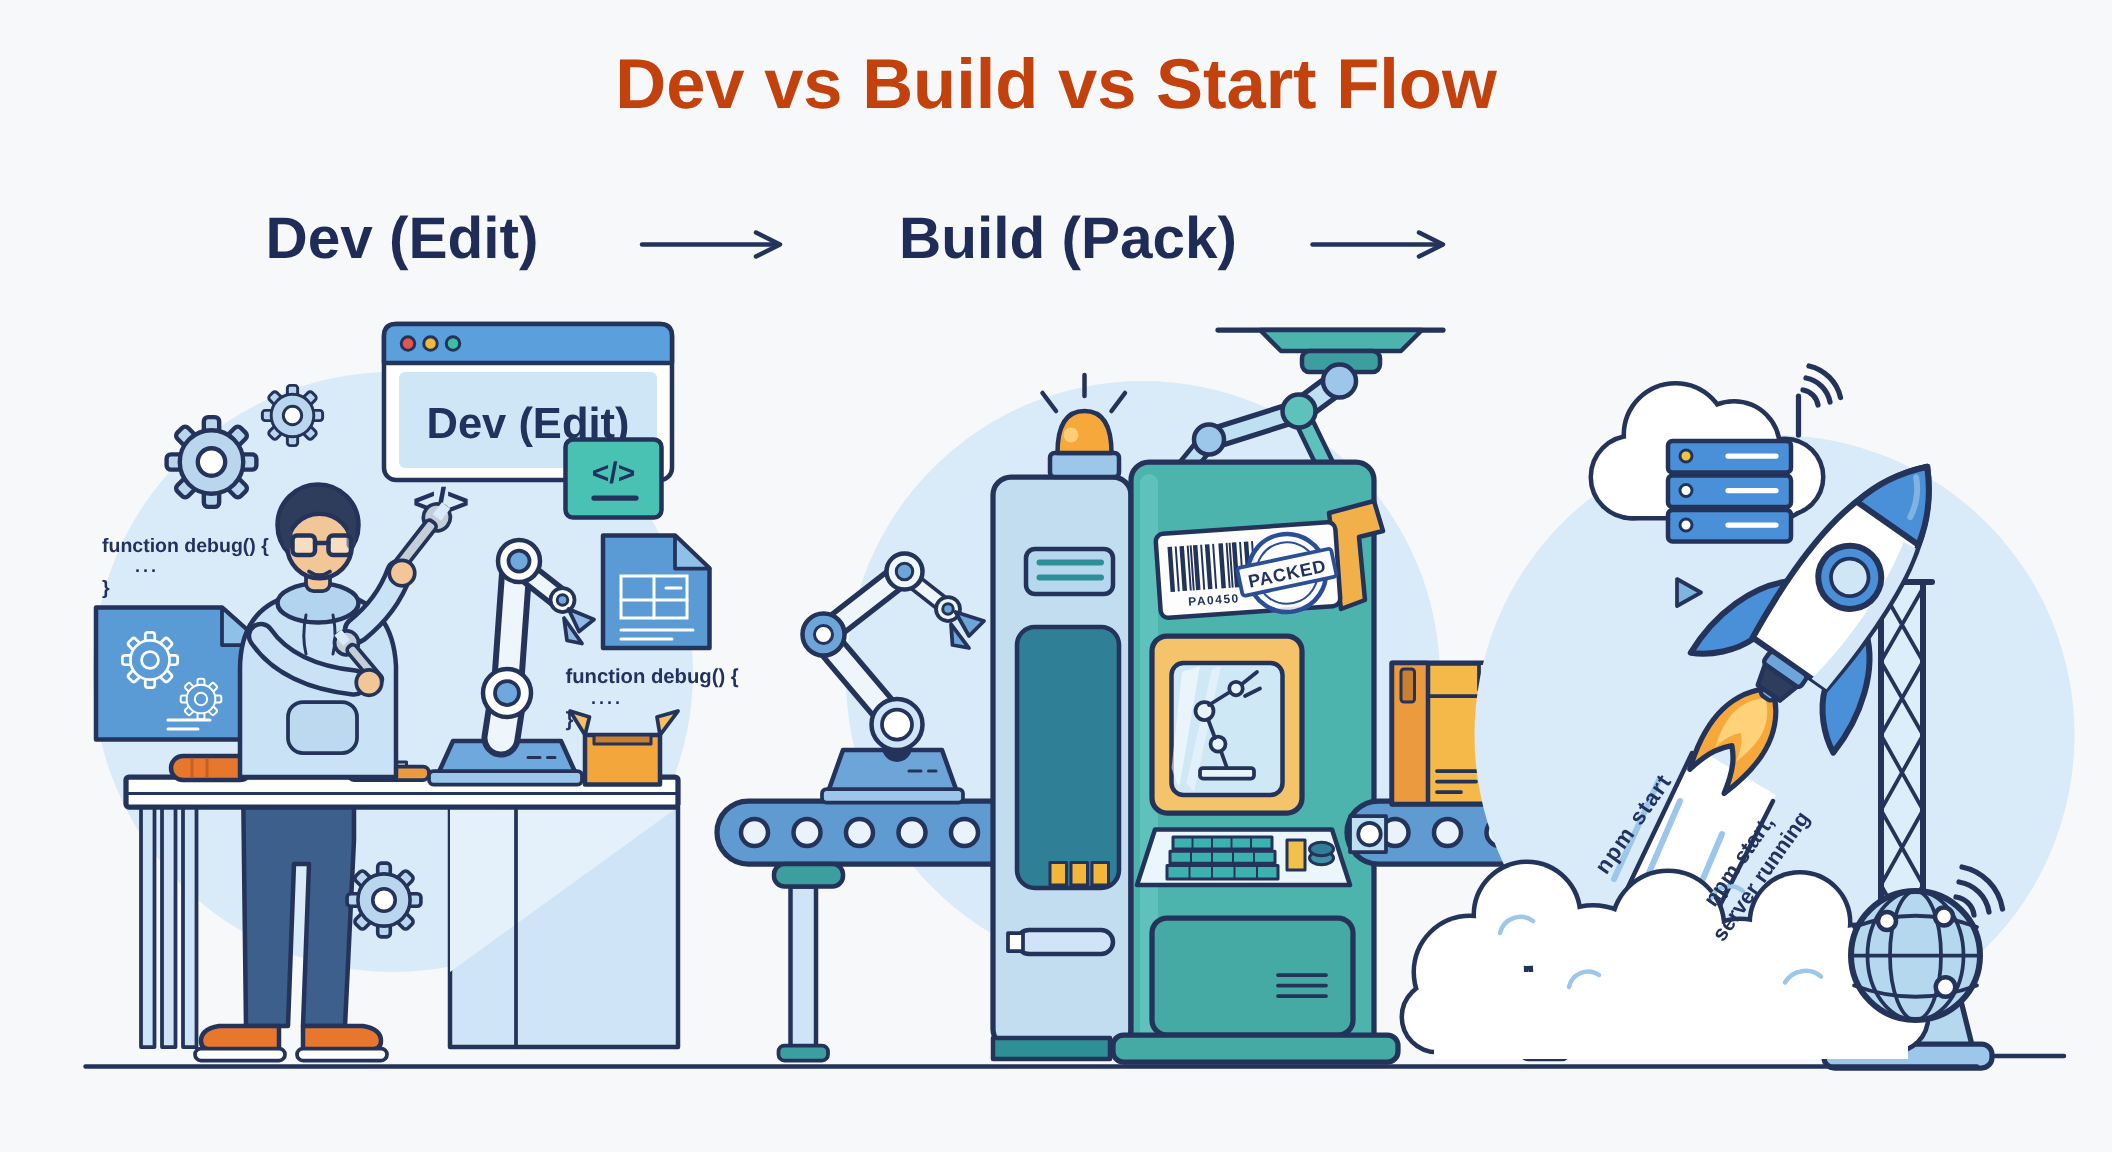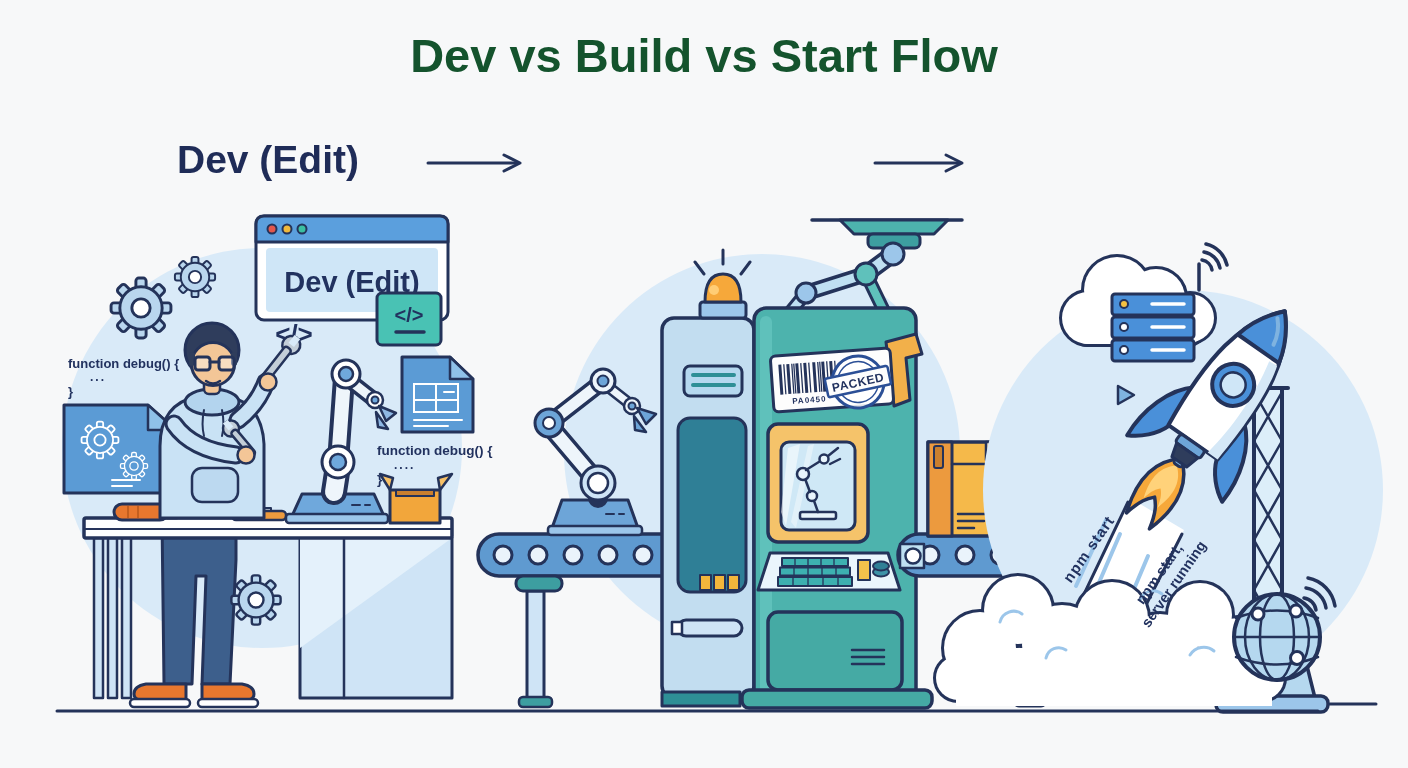--- a/index.html
+++ b/index.html
@@ -1,20 +1,20 @@
 <!DOCTYPE html>
 <html><head>
 <meta charset="utf-8">
 <title>Dev vs Build vs Start Flow</title>
 <style>
   html,body{margin:0;padding:0}
   body{width:1408px;height:768px;background:#f7f8f9;font-family:"Liberation Sans",sans-serif;overflow:hidden}
   .canvas{position:relative;width:1408px;height:768px}
   svg.scene{position:absolute;left:0;top:0}
-  .title{position:absolute;top:28px;left:0;width:100%;text-align:center;font-size:47px;font-weight:bold;color:#14532d;margin:0}
+  .title{position:absolute;top:28px;left:0;width:100%;text-align:center;font-size:47px;font-weight:bold;color:#c2410c;margin:0}
   .stage{position:absolute;top:138px;transform:translateX(-50%);font-size:39px;font-weight:bold;color:#1f2c58;white-space:nowrap}
   .stage-dev{left:268px}.stage-build{left:712px}.stage-start{left:1152px}
   text{font-family:"Liberation Sans",sans-serif;font-weight:bold;fill:#22325f}
   .st{stroke:#24335a;stroke-width:3;stroke-linecap:round;stroke-linejoin:round}
   .st2{stroke:#24335a;stroke-width:2;stroke-linecap:round;stroke-linejoin:round}
   .st25{stroke:#24335a;stroke-width:2.5;stroke-linecap:round;stroke-linejoin:round}
   .st35{stroke:#24335a;stroke-width:3.5;stroke-linecap:round;stroke-linejoin:round}
   .st4{stroke:#24335a;stroke-width:4;stroke-linecap:round;stroke-linejoin:round}
   .nf{fill:none}
 </style>
@@ -504,13 +504,14 @@
   </g>
 
   <g>
     <line x1="57" y1="711" x2="1318" y2="711" class="st nf"></line>
     <line x1="1330" y1="704" x2="1376" y2="704" class="st nf"></line>
   </g>
 </svg>
 
 <h1 class="title">Dev vs Build vs Start Flow</h1>
 <div class="stage stage-dev">Dev (Edit)</div>
+<div class="stage stage-build">Build (Pack)</div>
 </div>
 
 </body></html>

